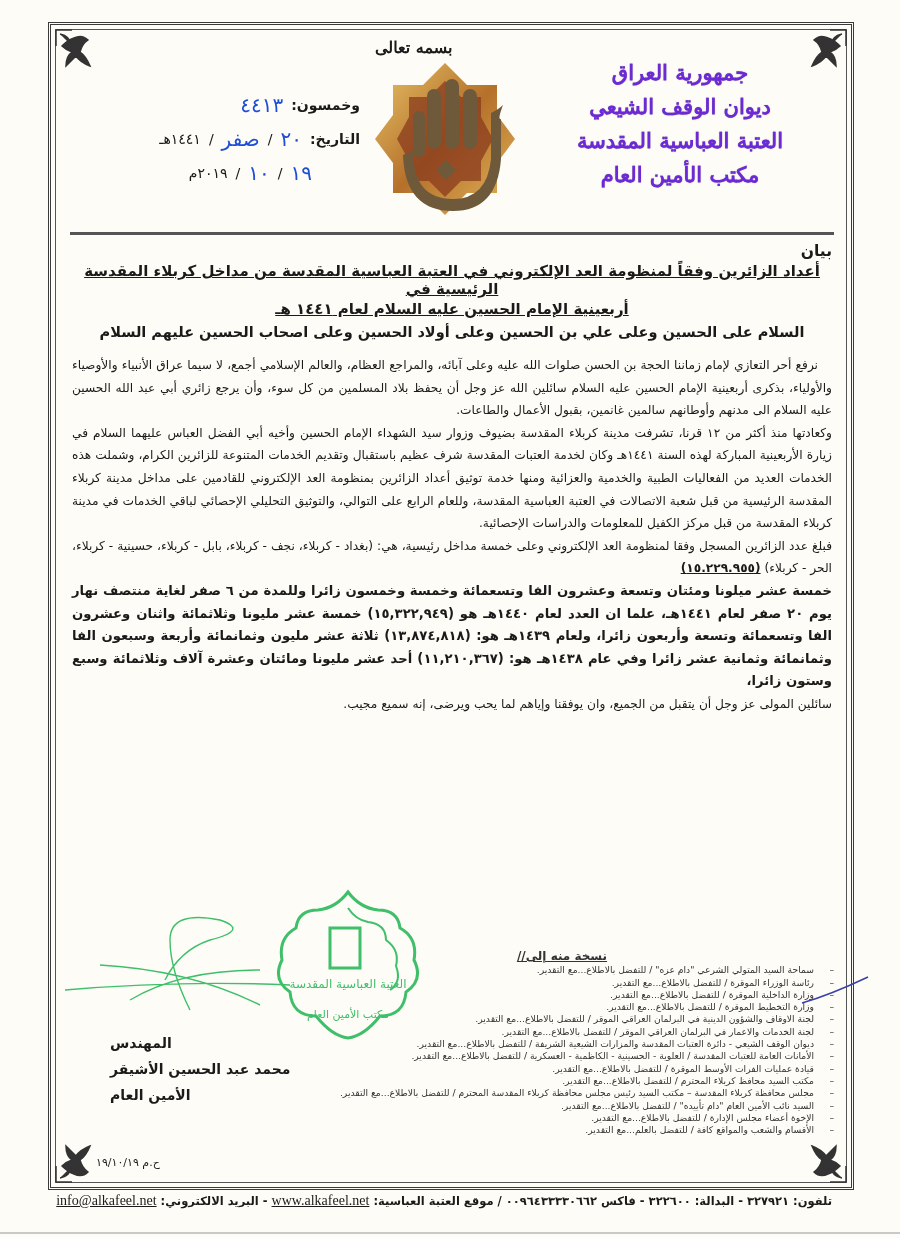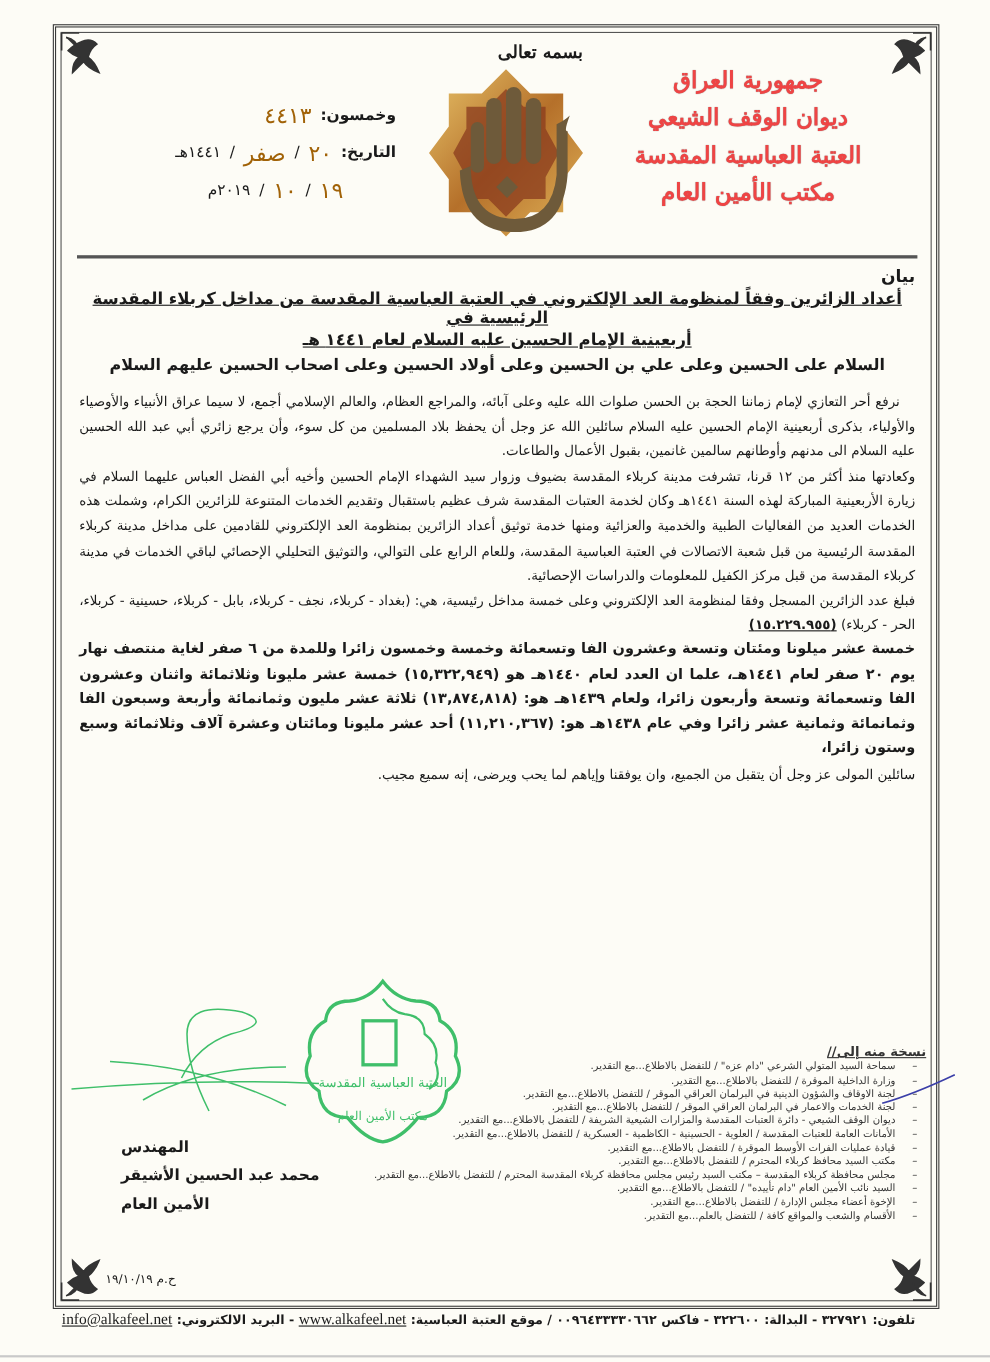--- a/index.html
+++ b/index.html
@@ -6,47 +6,47 @@
   body{width:900px;height:1238px;background:#fdfcf6;position:relative;overflow:hidden;font-family:"DejaVu Sans",sans-serif;color:#1a1a1a;}
   .frame{position:absolute;left:48px;top:22px;width:806px;height:1168px;border:3px double #3a3a3a;box-sizing:border-box;}
   .frame::before{content:"";position:absolute;left:4px;top:4px;right:4px;bottom:4px;border:1px solid #555;}
   .corner{position:absolute;width:46px;height:46px;}
   .corner svg{width:100%;height:100%;}
   .c-tl{left:52px;top:26px;}
   .c-tr{right:50px;top:26px;transform:scaleX(-1);}
   .c-bl{left:52px;top:1140px;transform:scaleY(-1);}
   .c-br{right:50px;top:1140px;transform:scale(-1,-1);}
 
-  .hdr-right{position:absolute;right:110px;top:56px;width:220px;text-align:center;direction:rtl;font-family:"DejaVu Serif",serif;font-size:21px;line-height:34px;color:#ef4444;font-weight:bold;letter-spacing:0.5px;}
+  .hdr-right{position:absolute;right:110px;top:56px;width:220px;text-align:center;direction:rtl;font-family:"DejaVu Serif",serif;font-size:21px;line-height:34px;color:#6d28d9;font-weight:bold;letter-spacing:0.5px;}
   .hdr-right div{text-shadow:0 0 1px #888;}
-  .logo-wrap{position:absolute;left:375px;top:38px;width:155px;height:190px;text-align:right;}
+  .logo-wrap{position:absolute;left:375px;top:38px;width:155px;height:190px;text-align:left;}
   .bismillah{direction:rtl;font-family:"DejaVu Serif",serif;font-size:16px;font-weight:bold;margin-bottom:2px;}
   .hdr-left{position:absolute;left:170px;top:88px;width:190px;direction:rtl;font-family:"DejaVu Sans",sans-serif;font-size:14px;line-height:34px;}
   .hdr-left .row{display:flex;gap:8px;align-items:center;}
-  .hdr-left .hand{color:#a16207;font-size:20px;font-family:"DejaVu Serif",serif;}
+  .hdr-left .hand{color:#1d4ed8;font-size:20px;font-family:"DejaVu Serif",serif;}
   .hdr-left .label{font-weight:bold;}
 
   .rule{position:absolute;left:70px;width:764px;height:3px;background:#555;top:232px;}
 
   .content{position:absolute;left:72px;top:240px;width:760px;direction:rtl;}
   .center{text-align:center;}
   .title{font-weight:bold;font-size:15px;margin:2px 0;}
   .title.u{text-decoration:underline;}
   .title.big{font-size:15.5px;text-align:right;}
   .salam{font-weight:bold;font-size:14.5px;margin:6px 0 2px;}
   .para{font-size:12.2px;line-height:22.6px;text-align:justify;text-align-last:right;margin:0;}
   .para.first{margin-top:14px;text-indent:14px;}
   .bold-para{font-size:13.2px;line-height:22.6px;font-weight:bold;text-align:justify;margin:0;}
 
   .sign{position:absolute;left:110px;top:1030px;width:240px;direction:rtl;text-align:left;font-weight:bold;font-size:14px;line-height:26px;}
   .stamp{position:absolute;left:268px;top:888px;width:160px;height:152px;}
   .signature{position:absolute;left:60px;top:910px;width:240px;height:110px;}
 
   .cc{position:absolute;right:58px;top:950px;width:560px;direction:rtl;font-size:9.2px;line-height:12.3px;color:#333;}
-  .cc-title{font-weight:bold;font-size:12px;text-decoration:underline;margin-bottom:2px;text-align:right;}
+  .cc-title{font-weight:bold;font-size:12px;text-decoration:underline;margin-bottom:2px;text-align:center;}
   .cc ul{list-style:none;padding:0;margin:0;}
   .cc li{padding-right:28px;position:relative;white-space:nowrap;}
   .cc li::before{content:"–";position:absolute;right:8px;}
   .pen-line{position:absolute;left:800px;top:975px;width:70px;height:30px;}
 
   .ref{position:absolute;left:96px;top:1156px;font-size:11px;direction:rtl;}
   .footer{position:absolute;left:72px;top:1193px;width:760px;direction:rtl;font-size:11.5px;font-weight:bold;white-space:nowrap;text-align:right;}
   .footer .link{text-decoration:underline;font-family:"Liberation Serif",serif;font-weight:normal;font-size:14px;}
   .page-line{position:absolute;left:0;top:1232px;width:900px;height:2px;background:#c9c9c9;}
 </style>
@@ -157,21 +157,23 @@
 <div class="sign">
   <div>المهندس</div>
   <div>محمد عبد الحسين الأشيقر</div>
   <div>الأمين العام</div>
 </div>
 
 <div class="cc">
   <div class="cc-title">نسخة منه إلى//</div>
   <ul>
     <li>سماحة السيد المتولي الشرعي "دام عزه" / للتفضل بالاطلاع...مع التقدير.</li>
+    <li>رئاسة الوزراء الموقرة / للتفضل بالاطلاع...مع التقدير.</li>
     <li>وزارة الداخلية الموقرة / للتفضل بالاطلاع...مع التقدير.</li>
+    <li>وزارة التخطيط الموقرة / للتفضل بالاطلاع...مع التقدير.</li>
     <li>لجنة الاوقاف والشؤون الدينية في البرلمان العراقي الموقر / للتفضل بالاطلاع...مع التقدير.</li>
     <li>لجنة الخدمات والاعمار في البرلمان العراقي الموقر / للتفضل بالاطلاع...مع التقدير.</li>
     <li>ديوان الوقف الشيعي - دائرة العتبات المقدسة والمزارات الشيعية الشريفة / للتفضل بالاطلاع...مع التقدير.</li>
     <li>الأمانات العامة للعتبات المقدسة / العلوية - الحسينية - الكاظمية - العسكرية / للتفضل بالاطلاع...مع التقدير.</li>
     <li>قيادة عمليات الفرات الأوسط الموقرة / للتفضل بالاطلاع...مع التقدير.</li>
     <li>مكتب السيد محافظ كربلاء المحترم / للتفضل بالاطلاع...مع التقدير.</li>
     <li>مجلس محافظة كربلاء المقدسة – مكتب السيد رئيس مجلس محافظة كربلاء المقدسة المحترم / للتفضل بالاطلاع...مع التقدير.</li>
     <li>السيد نائب الأمين العام "دام تأييده" / للتفضل بالاطلاع...مع التقدير.</li>
     <li>الإخوة أعضاء مجلس الإدارة / للتفضل بالاطلاع...مع التقدير.</li>
     <li>الأقسام والشعب والمواقع كافة / للتفضل بالعلم...مع التقدير.</li>

